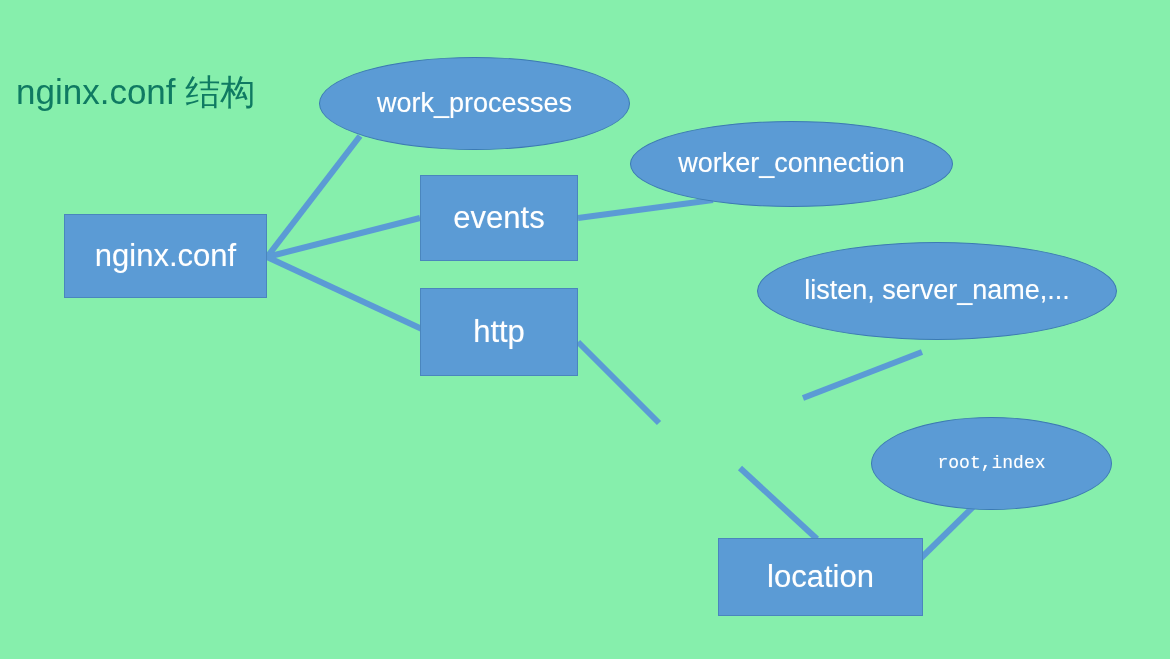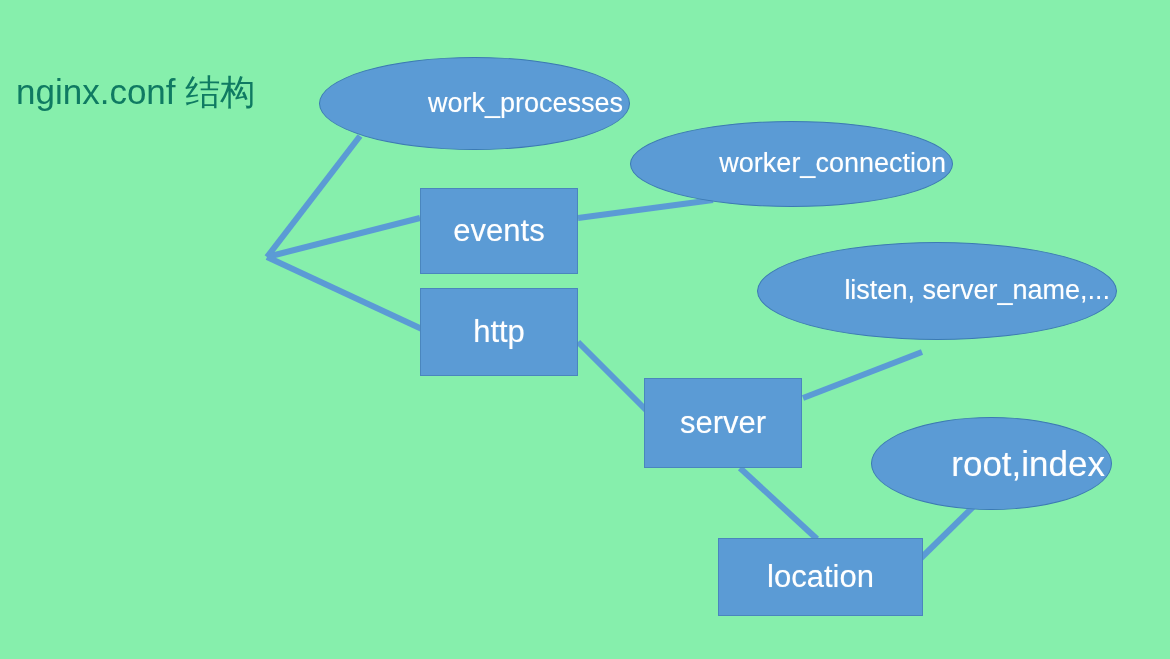--- a/index.html
+++ b/index.html
@@ -44,40 +44,39 @@
     box-sizing: border-box;
     line-height: 1.08;
     text-shadow: 0 0 1px rgba(255,255,255,0.45);
   }
   .node.box {
     border: 1px solid #4a86bd;
   }
   .node.ellipse {
     border: 1px solid #3c7ab3;
     border-radius: 50%;
-    justify-content: flex-end;
   }
   .node .lbl {
     display: block;
     padding: 0 6px;
     word-break: break-word;
   }
 
   
   #node-nginx-conf { left: 64px;  top: 214px; width: 203px; height: 84px;  font-size: 31px; }
-  #node-events     { left: 420px; top: 188px; width: 158px; height: 86px;  font-size: 31px; text-align: right; }
+  #node-events     { left: 420px; top: 175px; width: 158px; height: 86px;  font-size: 31px; text-align: right; }
   #node-http       { left: 420px; top: 288px; width: 158px; height: 88px;  font-size: 31px; text-align: center; }
   #node-server     { left: 644px; top: 378px; width: 158px; height: 90px;  font-size: 31px; }
   #node-location   { left: 718px; top: 538px; width: 205px; height: 78px;  font-size: 31px; }
 
   
   #node-work-processes     { left: 319px; top: 57px;  width: 311px; height: 93px;  font-size: 27px; }
   #node-worker-connection  { left: 630px; top: 121px; width: 323px; height: 86px;  font-size: 27px; }
   #node-listen-server-name { left: 757px; top: 242px; width: 360px; height: 98px;  font-size: 27px; }
-  #node-root-index         { left: 871px; top: 417px; width: 241px; height: 93px;  font-size: 35px; }
+  #node-root-index         { left: 871px; top: 417px; width: 241px; height: 93px;  font-size: 18px; font-family: Liberation Mono, monospace; }
 </style>
 </head>
 <body>
 
 <div id="canvas">
 
   <svg id="edges" viewBox="0 0 1170 659" width="1170" height="659" xmlns="http://www.w3.org/2000/svg">
     <g stroke="#5b9bd5" stroke-width="6" fill="none" stroke-linecap="butt">
       <line x1="267" y1="257" x2="360" y2="136"></line>
       <line x1="267" y1="257" x2="420" y2="218"></line>
@@ -85,20 +84,23 @@
       <line x1="578" y1="218" x2="713" y2="200"></line>
       <line x1="578" y1="342" x2="659" y2="423"></line>
       <line x1="803" y1="398" x2="922" y2="352"></line>
       <line x1="740" y1="468" x2="817" y2="539"></line>
       <line x1="917" y1="562" x2="975" y2="505"></line>
     </g>
   </svg>
 
   <div class="title">nginx.conf 结构</div>
 
+  <div class="node box" id="node-nginx-conf">
+    <span class="lbl">nginx.conf</span>
+  </div>
 
   <div class="node ellipse" id="node-work-processes">
     <span class="lbl">work_processes</span>
   </div>
 
   <div class="node box" id="node-events">
     <span class="lbl">events</span>
   </div>
 
   <div class="node ellipse" id="node-worker-connection">
@@ -106,23 +108,20 @@
   </div>
 
   <div class="node box" id="node-http">
     <span class="lbl">http</span>
   </div>
 
   <div class="node ellipse" id="node-listen-server-name">
     <span class="lbl">listen, server_name,...</span>
   </div>
 
-  <div class="node box" id="node-server">
-    <span class="lbl">server</span>
-  </div>
 
   <div class="node ellipse" id="node-root-index">
     <span class="lbl">root,index</span>
   </div>
 
   <div class="node box" id="node-location">
     <span class="lbl">location</span>
   </div>
 
 </div>

